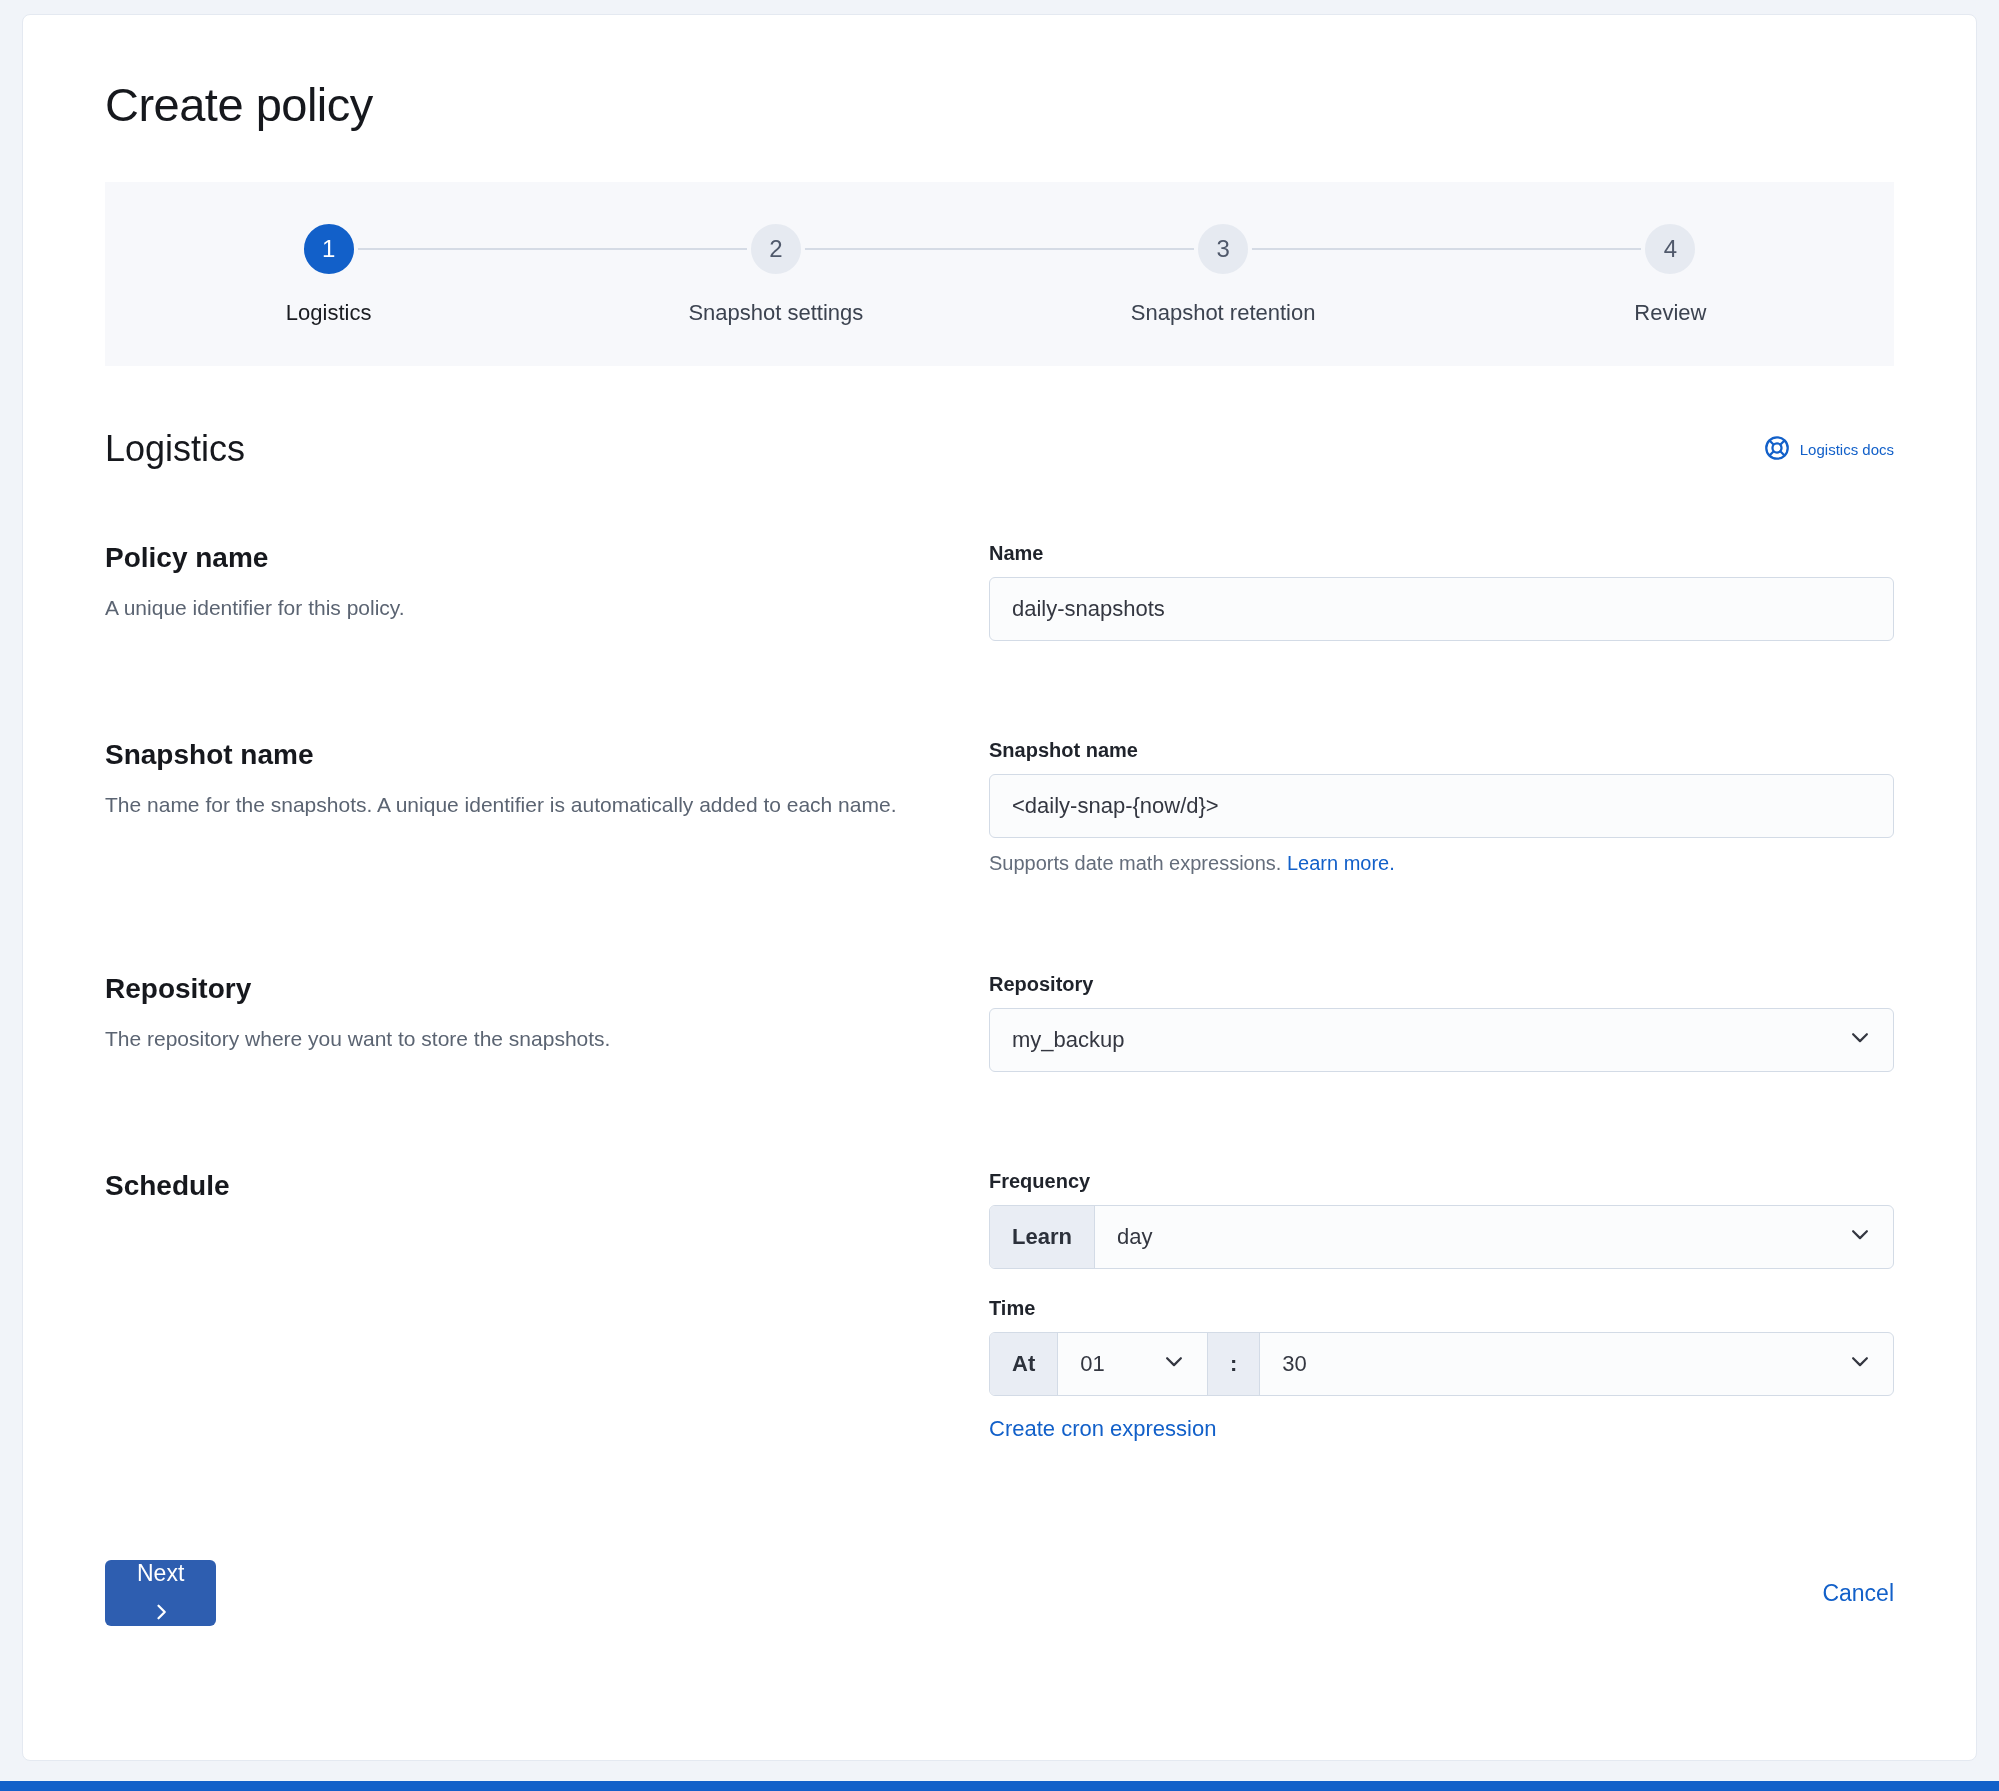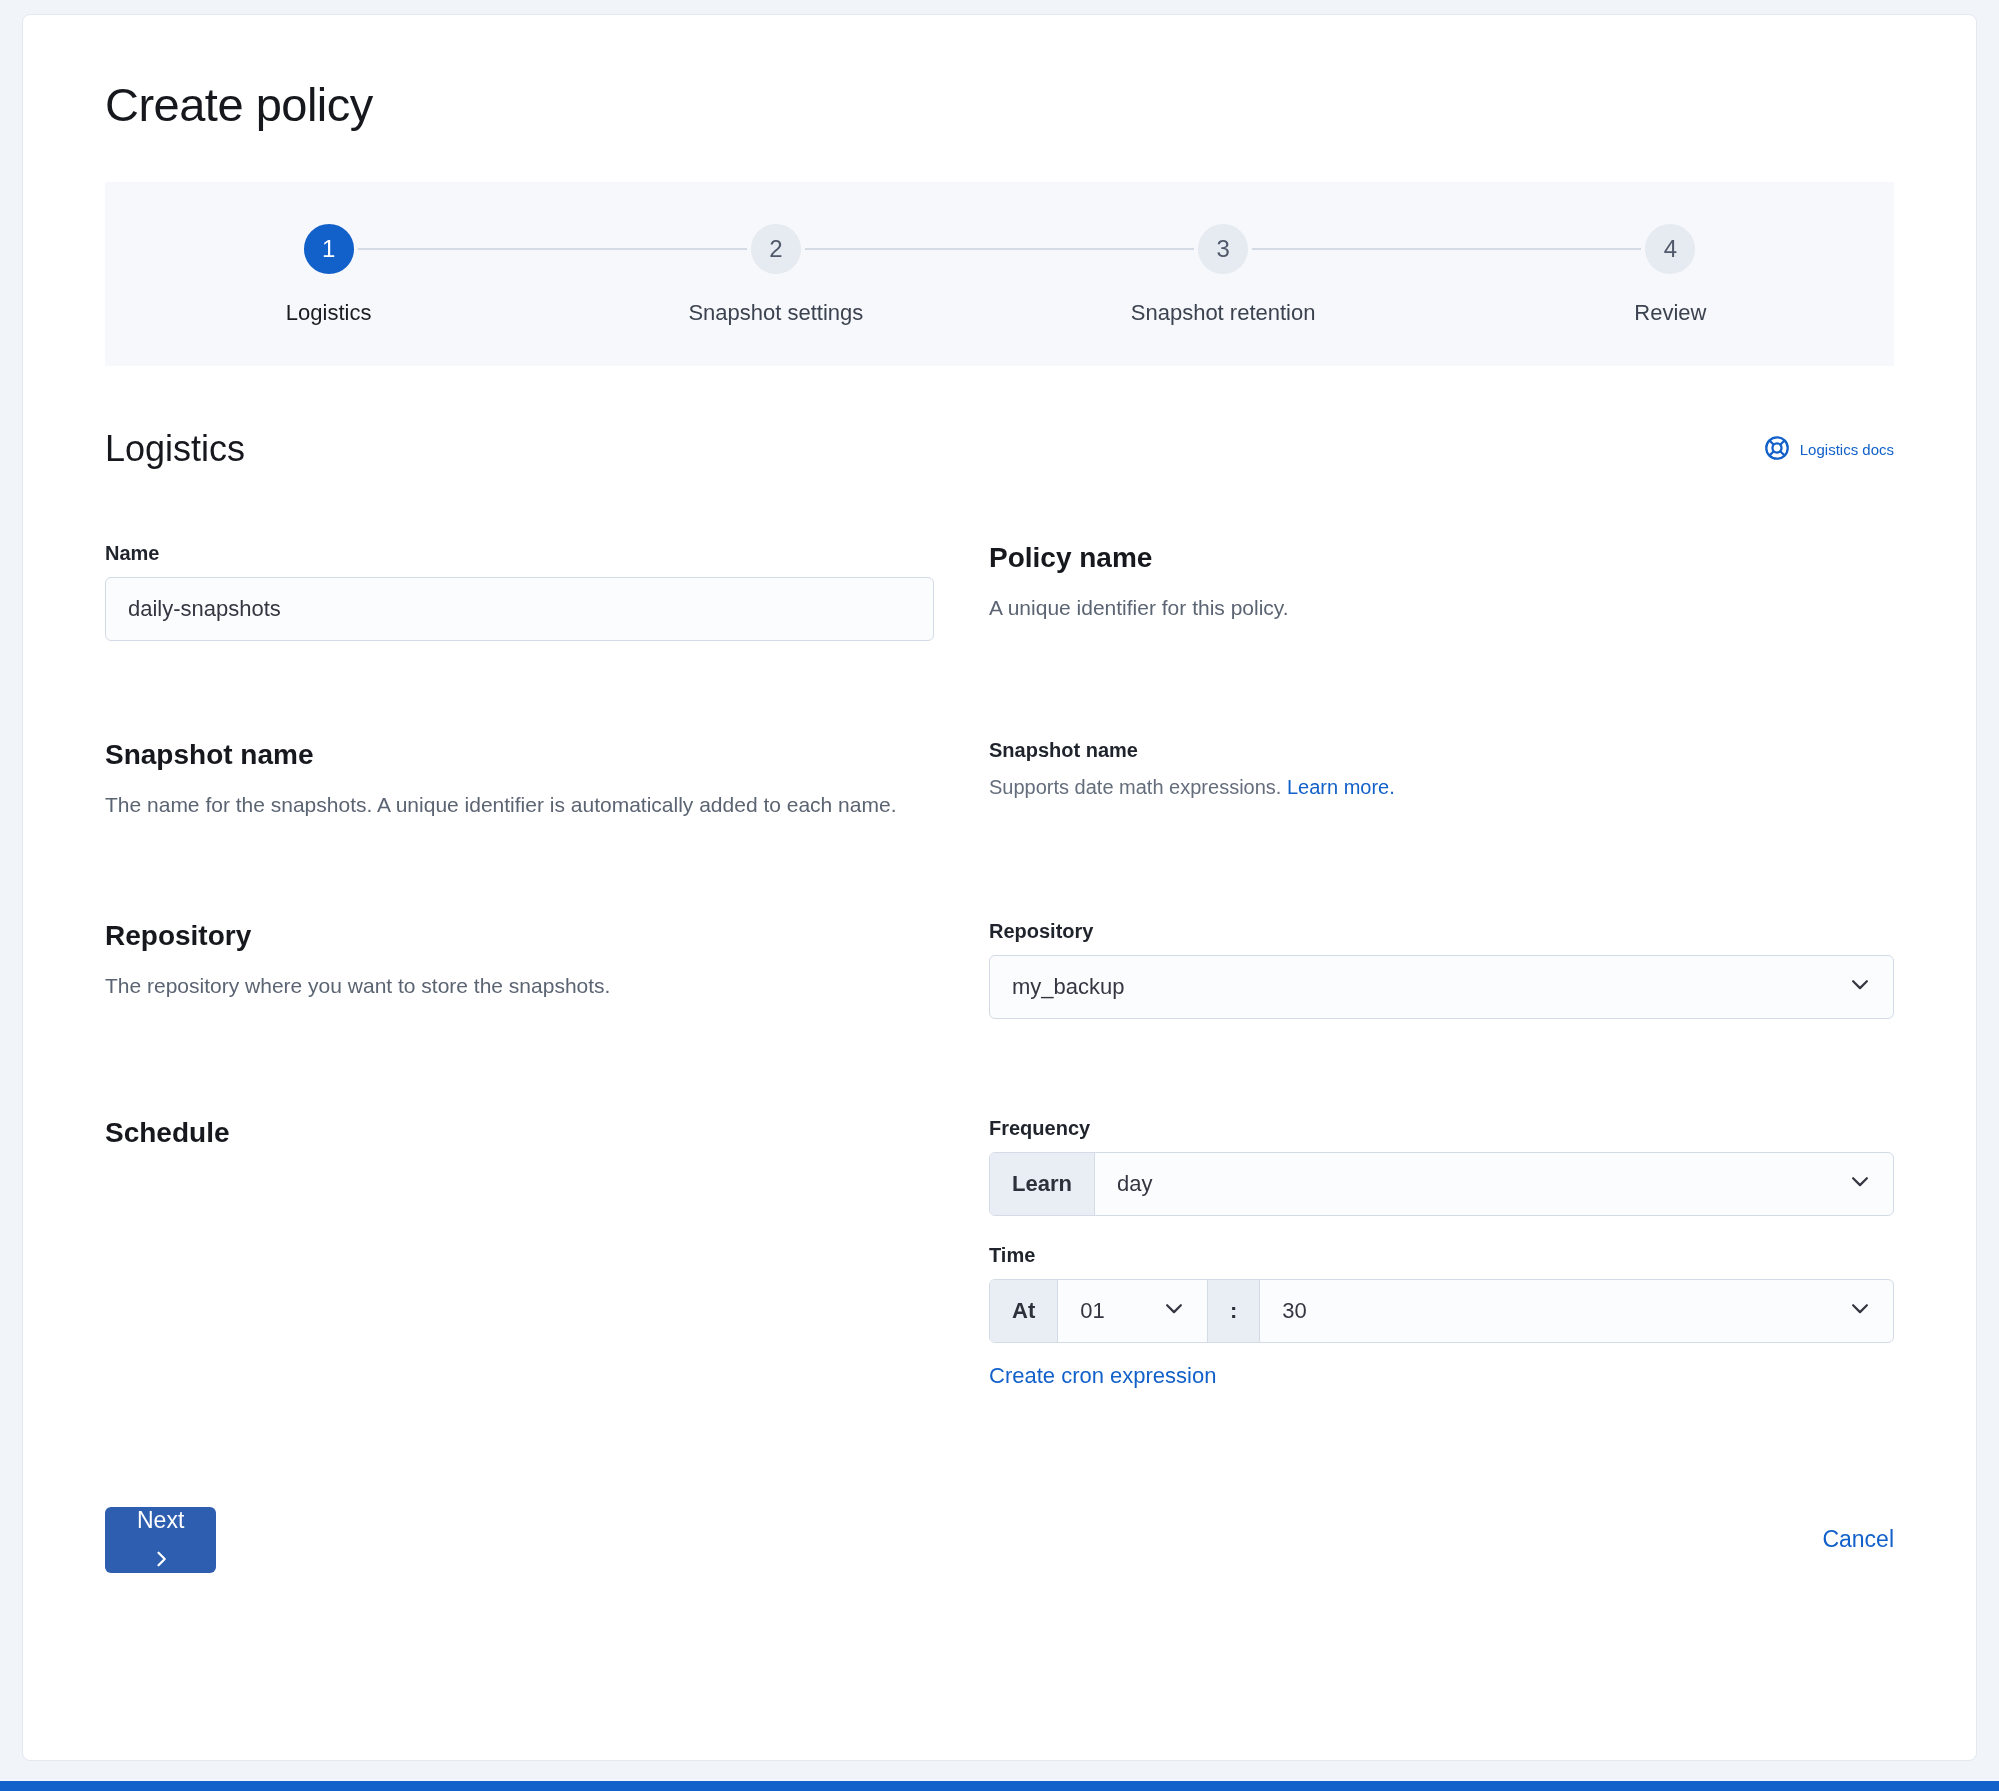--- a/index.html
+++ b/index.html
@@ -263,36 +263,37 @@
           <line x1="3.4" y1="12.6" x2="6" y2="10"></line>
           <line x1="12.6" y1="12.6" x2="10" y2="10"></line>
         </svg>
       </span>
       <span>Logistics docs</span>
     </a>
   </div>
 
   <div class="form-row">
     <div>
+      <h3 class="row-title">Policy name</h3>
+      <p class="row-desc">A unique identifier for this policy.</p>
+    </div>
+    <div>
       <div class="field-label">Name</div>
       <input class="control" type="text" value="daily-snapshots" style="">
     </div>
-    <div>
-      <h3 class="row-title">Policy name</h3>
-      <p class="row-desc">A unique identifier for this policy.</p>
-    </div>
   </div>
 
   <div class="form-row">
     <div>
       <h3 class="row-title">Snapshot name</h3>
       <p class="row-desc">The name for the snapshots. A unique identifier is automatically added to each name.</p>
     </div>
     <div>
       <div class="field-label">Snapshot name</div>
+      <input class="control" type="text" value="&lt;daily-snap-{now/d}&gt;" style="">
       <div class="help-row">
         <span>Supports date math expressions.</span>
         <a>Learn more.</a>
       </div>
     </div>
   </div>
 
   <div class="form-row">
     <div>
       <h3 class="row-title">Repository</h3>

